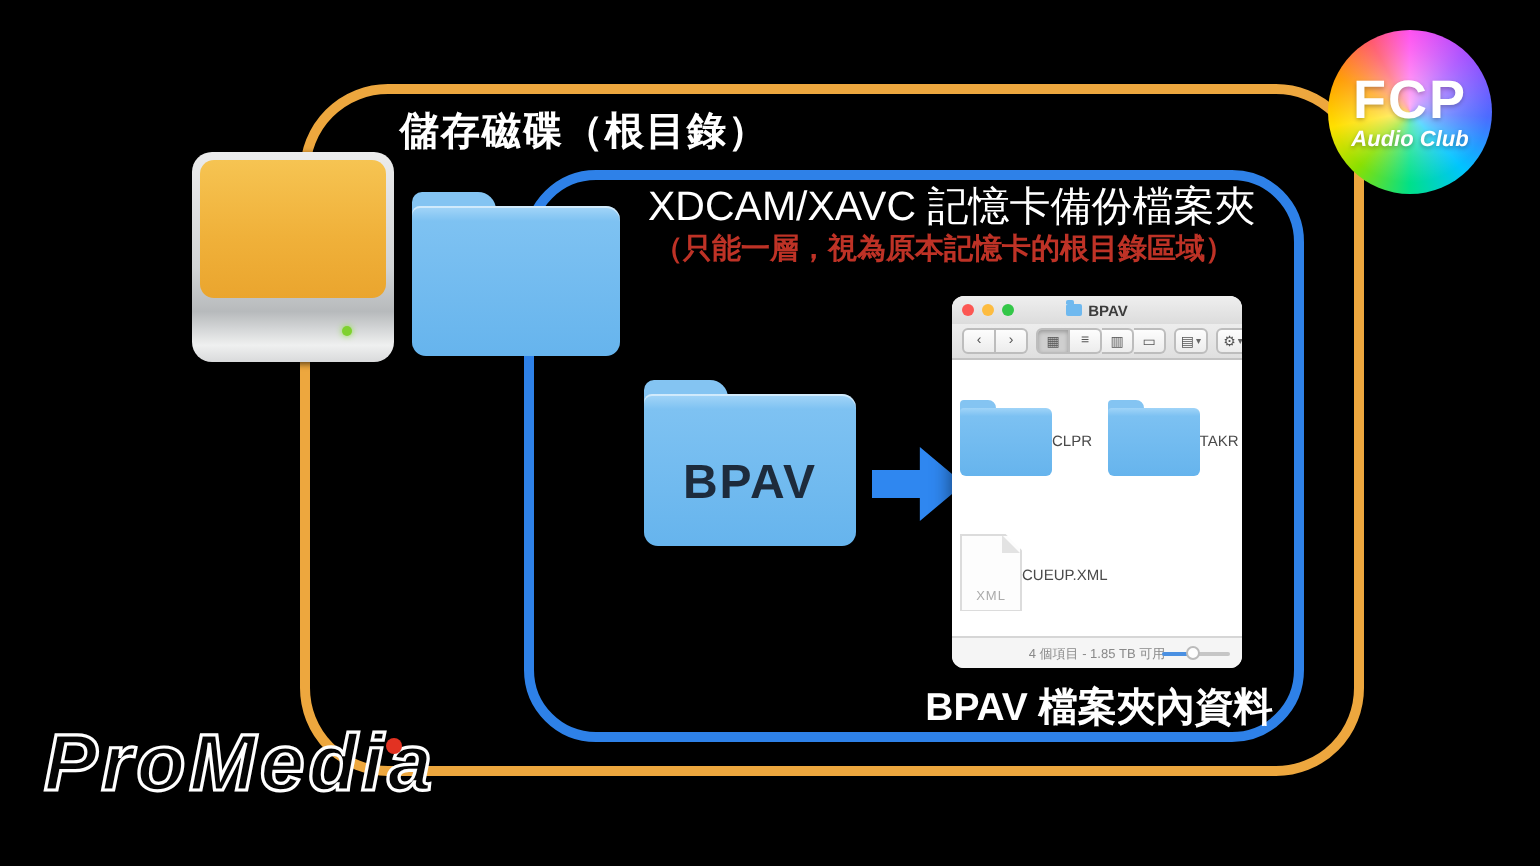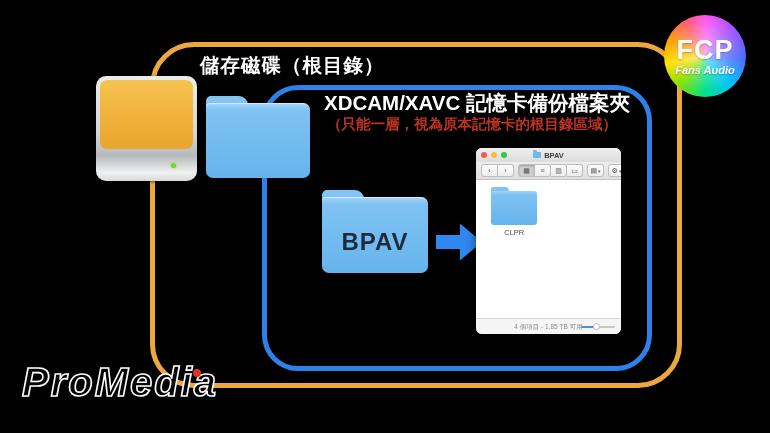--- a/index.html
+++ b/index.html
@@ -46,21 +46,21 @@
     position:absolute;left:0;right:0;top:38px;text-align:center;z-index:2;
     font-size:24px;font-weight:700;color:#1d2b3c;letter-spacing:1px;
   }
   
   .disk-label{
     position:absolute;left:200px;top:52px;z-index:4;color:#fff;
     font-size:19.5px;font-weight:600;letter-spacing:1px;
   }
   .backup-title{
     position:absolute;left:324px;top:89px;z-index:4;color:#fff;
-    font-size:20.5px;font-weight:700;
+    font-size:20.5px;font-weight:400;
   }
   .backup-note{
     position:absolute;left:327px;top:115px;z-index:4;color:#BE3226;
     font-size:14.5px;font-weight:700;
   }
   .bpav-caption{
     position:absolute;left:452px;top:340px;width:195px;text-align:center;z-index:4;
     color:#fff;font-size:19.5px;font-weight:600;
   }
   
@@ -103,21 +103,21 @@
   .tb-btn.last{border-radius:0 3px 3px 0;border-left:none;}
   .tb-btn.only{border-radius:3px;}
   .tb-btn.selected{background:#cfcfcf;box-shadow:inset 0 1px 2px rgba(0,0,0,.25);}
   .tb-sep{border-left:none;}
   .tb-caret{font-size:5px;color:#666;margin-left:1px;}
   .fw-content{
     height:138px;background:#fff;
     display:grid;grid-template-columns:1fr 1fr;grid-template-rows:1fr 1fr;
     padding:4px 4px 0 4px;box-sizing:border-box;
   }
-  .fitem{display:flex;flex-direction:column;align-items:center;justify-content:flex-start;padding-top:3px;}
+  .fitem{display:flex;flex-direction:row;align-items:center;justify-content:flex-start;padding-top:3px;}
   .mini-folder-icon{position:relative;width:46px;height:38px;}
   .mini-folder-icon .tab{position:absolute;left:0;top:0;width:18px;height:8px;border-radius:2px 4px 0 0;background:#84c4f2;}
   .mini-folder-icon .body{position:absolute;left:0;right:0;top:4px;bottom:0;border-radius:2px 3px 3px 3px;
     background:linear-gradient(180deg,#a0d4f8 0%,#7cc1f2 12%,#66b4ed 100%);}
   .fitem-label{font-size:7.5px;color:#4a4a4a;margin-top:3px;}
   .xml-icon{
     position:relative;width:29px;height:37px;background:#fdfdfd;border:1px solid #dcdcdc;
     clip-path:polygon(0 0,72% 0,100% 22%,100% 100%,0 100%);
   }
   .xml-icon .fold{
@@ -184,20 +184,21 @@
 
   <div class="folder" style="left:322px;top:190px;width:106px;height:83px;">
     <div class="tab"></div>
     <div class="body"></div>
     <div class="folder-text">BPAV</div>
   </div>
 
   <div class="disk-label">儲存磁碟（根目錄）</div>
   <div class="backup-title">XDCAM/XAVC 記憶卡備份檔案夾</div>
   <div class="backup-note" style="color: rgb(190, 50, 38);">（只能一層，視為原本記憶卡的根目錄區域）</div>
+  <div class="bpav-caption">BPAV 檔案夾內資料</div>
 
   <div class="arrow" style="background: rgb(47, 135, 240);"></div>
 
   <div class="finder">
     <div class="fw-titlebar">
       <div class="fw-lights">
         <div class="fw-light red"></div>
         <div class="fw-light yellow"></div>
         <div class="fw-light green"></div>
       </div>
@@ -228,33 +229,47 @@
 
     </div>
     <div class="fw-content">
       <div class="fitem">
         <div class="mini-folder-icon">
           <div class="tab"></div>
           <div class="body"></div>
         </div>
         <div class="fitem-label">CLPR</div>
       </div>
+      <div class="fitem">
+        <div class="mini-folder-icon">
+          <div class="tab"></div>
+          <div class="body"></div>
+        </div>
+        <div class="fitem-label">TAKR</div>
+      </div>
+      <div class="fitem">
+        <div class="xml-icon">
+          <div class="fold"></div>
+          <div class="xml-badge">XML</div>
+        </div>
+        <div class="fitem-label">CUEUP.XML</div>
+      </div>
     </div>
     <div class="fw-status">
       <div class="fw-status-text">4 個項目 - 1.85 TB 可用</div>
       <div class="fw-slider">
         <div class="fill"></div>
         <div class="knob"></div>
       </div>
     </div>
   </div>
 
   <div class="fcp-logo">
     <div class="fcp-line1">FCP</div>
-    <div class="fcp-line2">Fans Audio</div>
+    <div class="fcp-line2">Audio Club</div>
   </div>
 
   <div class="promedia">
     <div class="promedia-word">ProMedia</div>
     <div class="promedia-dot"></div>
   </div>
 
 </div>
 
 </body></html>

